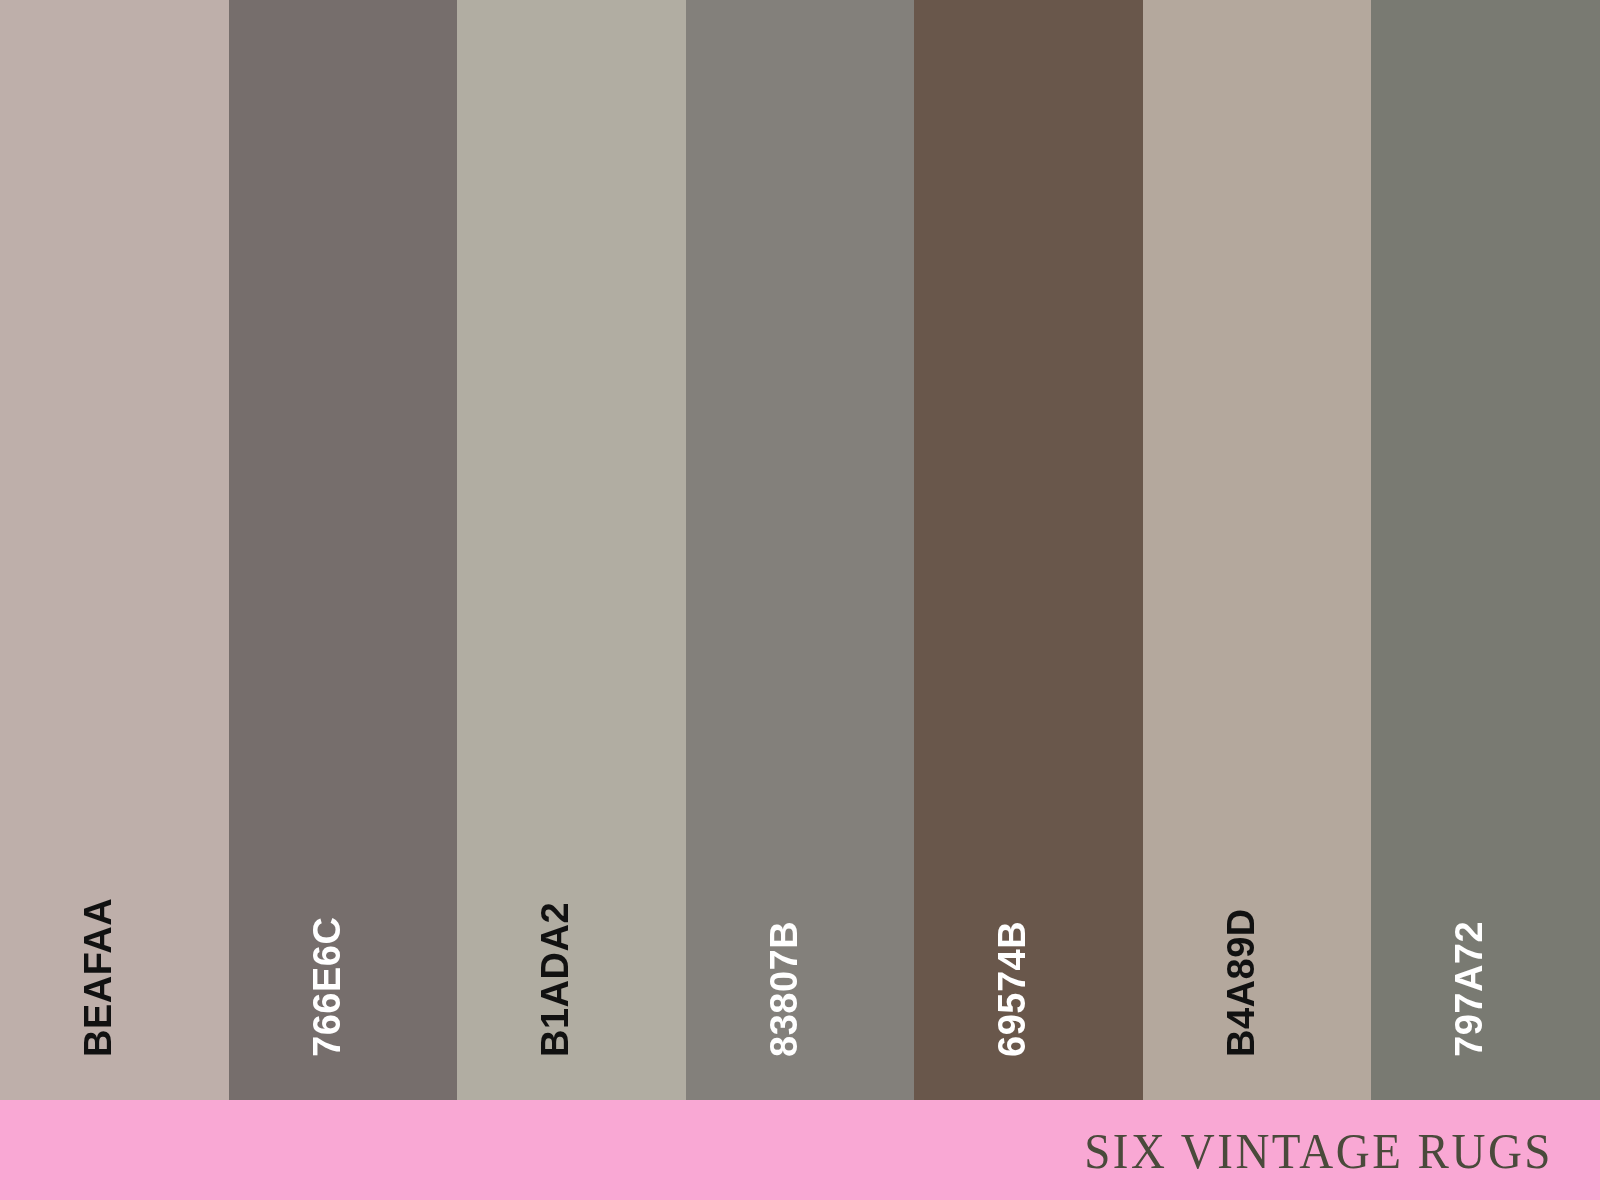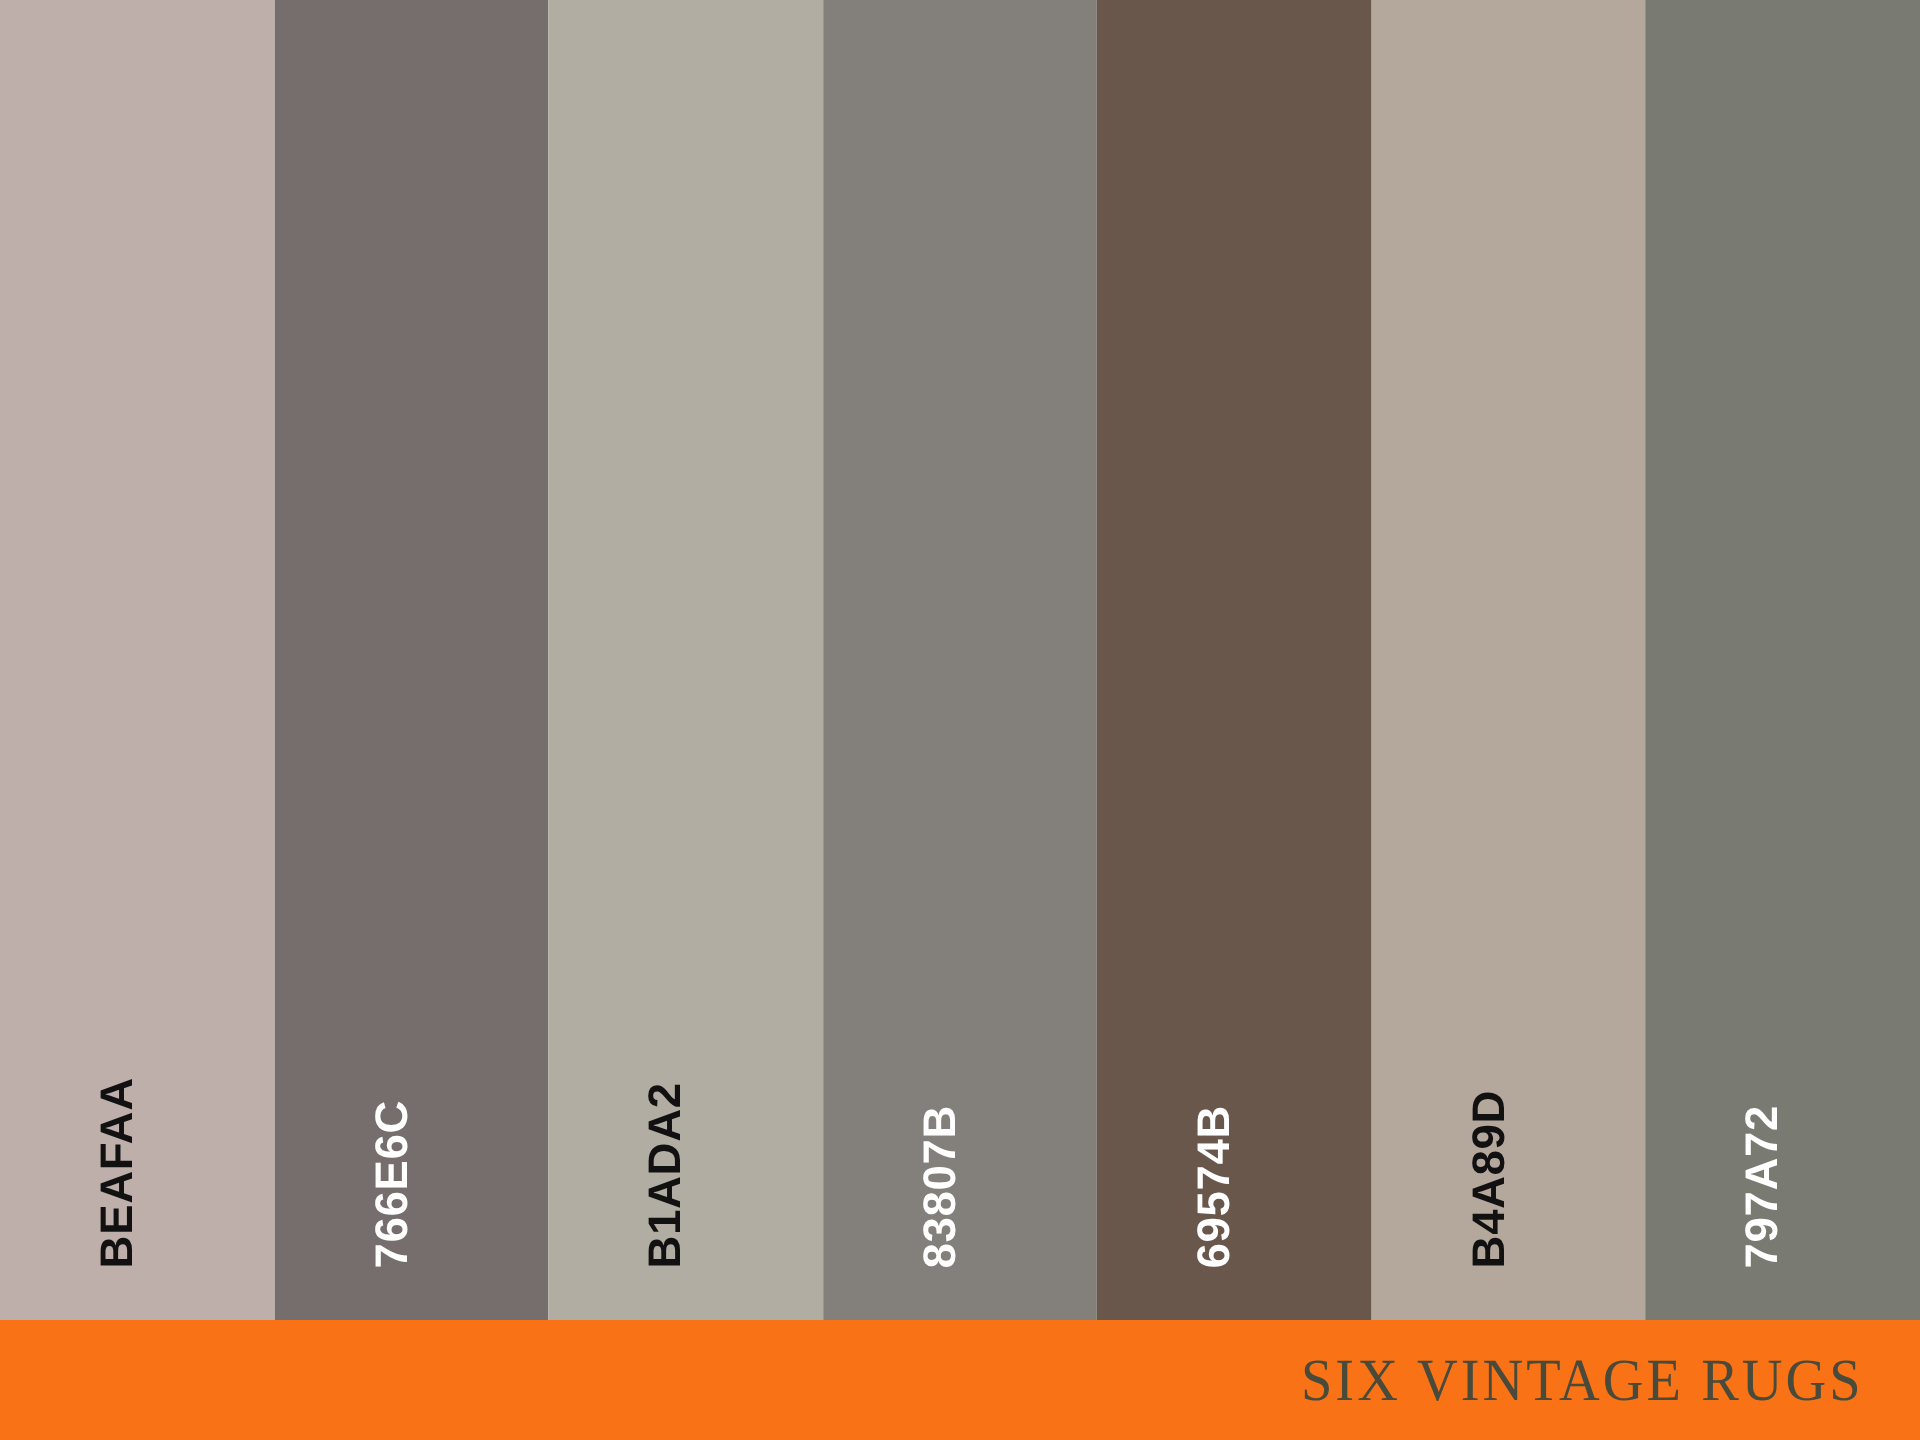--- a/index.html
+++ b/index.html
@@ -108,17 +108,17 @@
     <div class="swatch" style="background-color: rgb(180, 168, 157);">
       <span class="swatch-label" style="color: rgb(17, 17, 17);">B4A89D</span>
     </div>
 
     <div class="swatch" style="background-color: rgb(121, 122, 114);">
       <span class="swatch-label" style="color: rgb(255, 255, 255);">797A72</span>
     </div>
 
   </div>
 
-  <div id="footer" style="top: 1100px; height: 100px; background-color: #f97316;">
+  <div id="footer" style="top: 1100px; height: 100px; background-color: #f9a8d4;">
     <div id="brand-logo" style="color: rgb(74, 74, 59);">SIX VINTAGE RUGS</div>
   </div>
 
 </div>
 
 </body></html>

